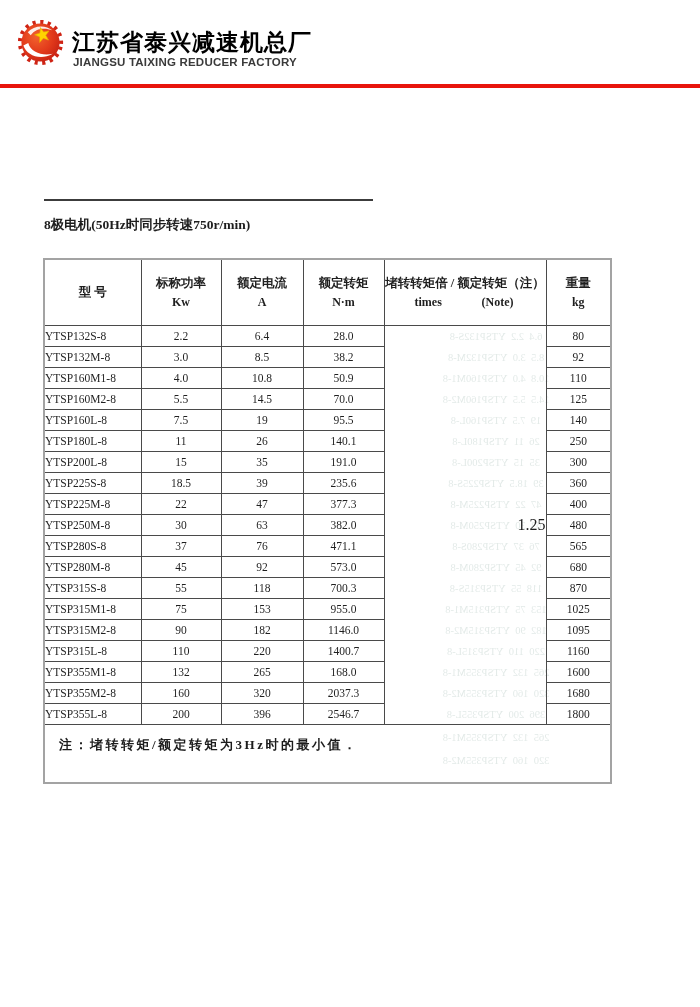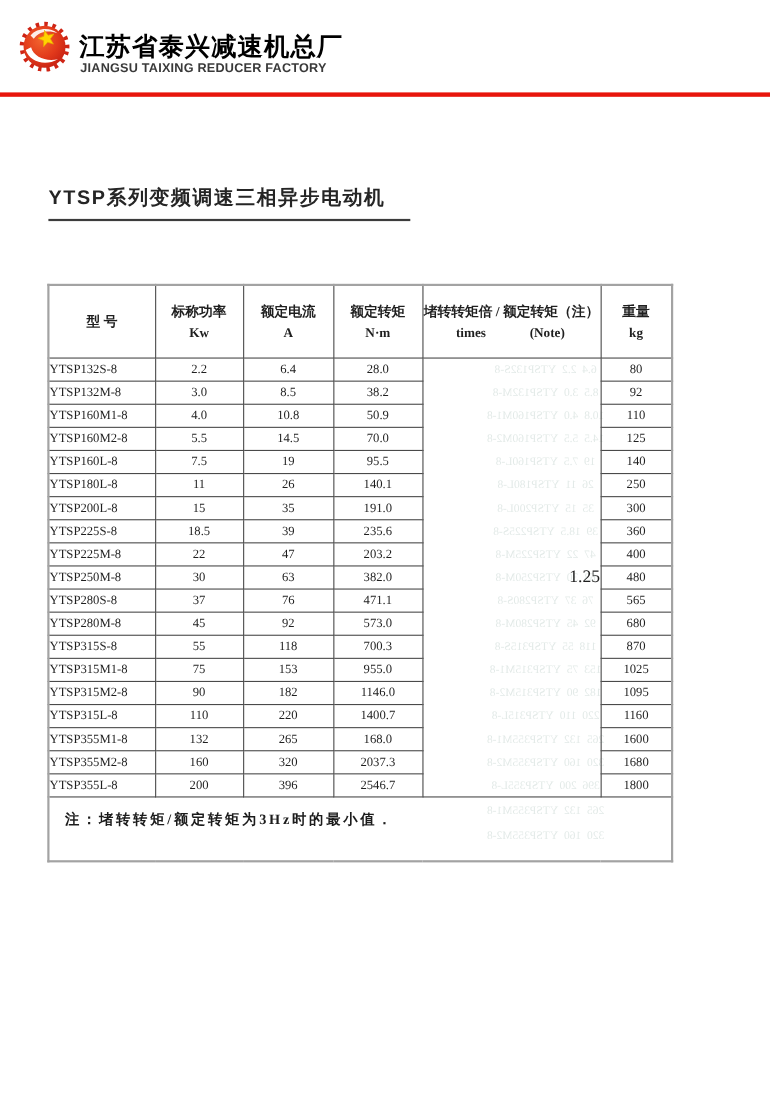--- a/index.html
+++ b/index.html
@@ -79,22 +79,22 @@
     <circle cx="24" cy="24" r="21" fill="none" stroke="#cf2415" stroke-width="4.2" stroke-dasharray="3.2 4.6" transform="rotate(12 24 24)"></circle>
     <circle cx="24" cy="24" r="19.5" fill="url(#lg)"></circle>
     <path d="M6.5 27 C 10 37.5, 24 42.5, 36.5 35.5 C 26 38, 14 34, 11.5 24.5 Z" fill="#ffffff"></path>
     <path d="M11 13.5 C 17 6.5, 29 5.5, 36 11.5 C 28 8.5, 19 9.5, 14 16.5 Z" fill="#ffffff" opacity="0.9"></path>
     <polygon points="0,-8 2,-2.75 7.6,-2.47 3.23,1.05 4.7,6.47 0,3.4 -4.7,6.47 -3.23,1.05 -7.6,-2.47 -2,-2.75" transform="translate(26 16.5) rotate(-15)" fill="#ffd400" stroke="#e8a800" stroke-width="0.6"></polygon>
   </svg>
   <div class="brand-cn">江苏省泰兴减速机总厂</div>
   <div class="brand-en">JIANGSU TAIXING REDUCER FACTORY</div>
   <div class="red-rule"></div>
 
-  <div class="doc-title">YTSP系列变频调速三相异步电动机</div>
   <div class="title-rule"></div>
+  <div class="subtitle">8极电机(50Hz时同步转速750r/min)</div>
 
   <div class="ghost">
       <div class="ghost-line" style="top: 4px;">6.4 2.2 YTSP132S-8</div>
       <div class="ghost-line" style="top: 25px;">8.5 3.0 YTSP132M-8</div>
       <div class="ghost-line" style="top: 46px;">10.8 4.0 YTSP160M1-8</div>
       <div class="ghost-line" style="top: 67px;">14.5 5.5 YTSP160M2-8</div>
       <div class="ghost-line" style="top: 88px;">19 7.5 YTSP160L-8</div>
       <div class="ghost-line" style="top: 109px;">26 11 YTSP180L-8</div>
       <div class="ghost-line" style="top: 130px;">35 15 YTSP200L-8</div>
       <div class="ghost-line" style="top: 151px;">39 18.5 YTSP225S-8</div>
@@ -207,21 +207,21 @@
           <td class="cell-model">YTSP225S-8</td>
           <td class="cell-num">18.5</td>
           <td class="cell-num">39</td>
           <td class="cell-num">235.6</td>
           <td class="cell-num">360</td>
         </tr>
         <tr>
           <td class="cell-model">YTSP225M-8</td>
           <td class="cell-num">22</td>
           <td class="cell-num">47</td>
-          <td class="cell-num">203.2</td>
+          <td class="cell-num">377.3</td>
           <td class="cell-num">400</td>
         </tr>
         <tr>
           <td class="cell-model">YTSP250M-8</td>
           <td class="cell-num">30</td>
           <td class="cell-num">63</td>
           <td class="cell-num">382.0</td>
           <td class="cell-num">480</td>
         </tr>
         <tr>

